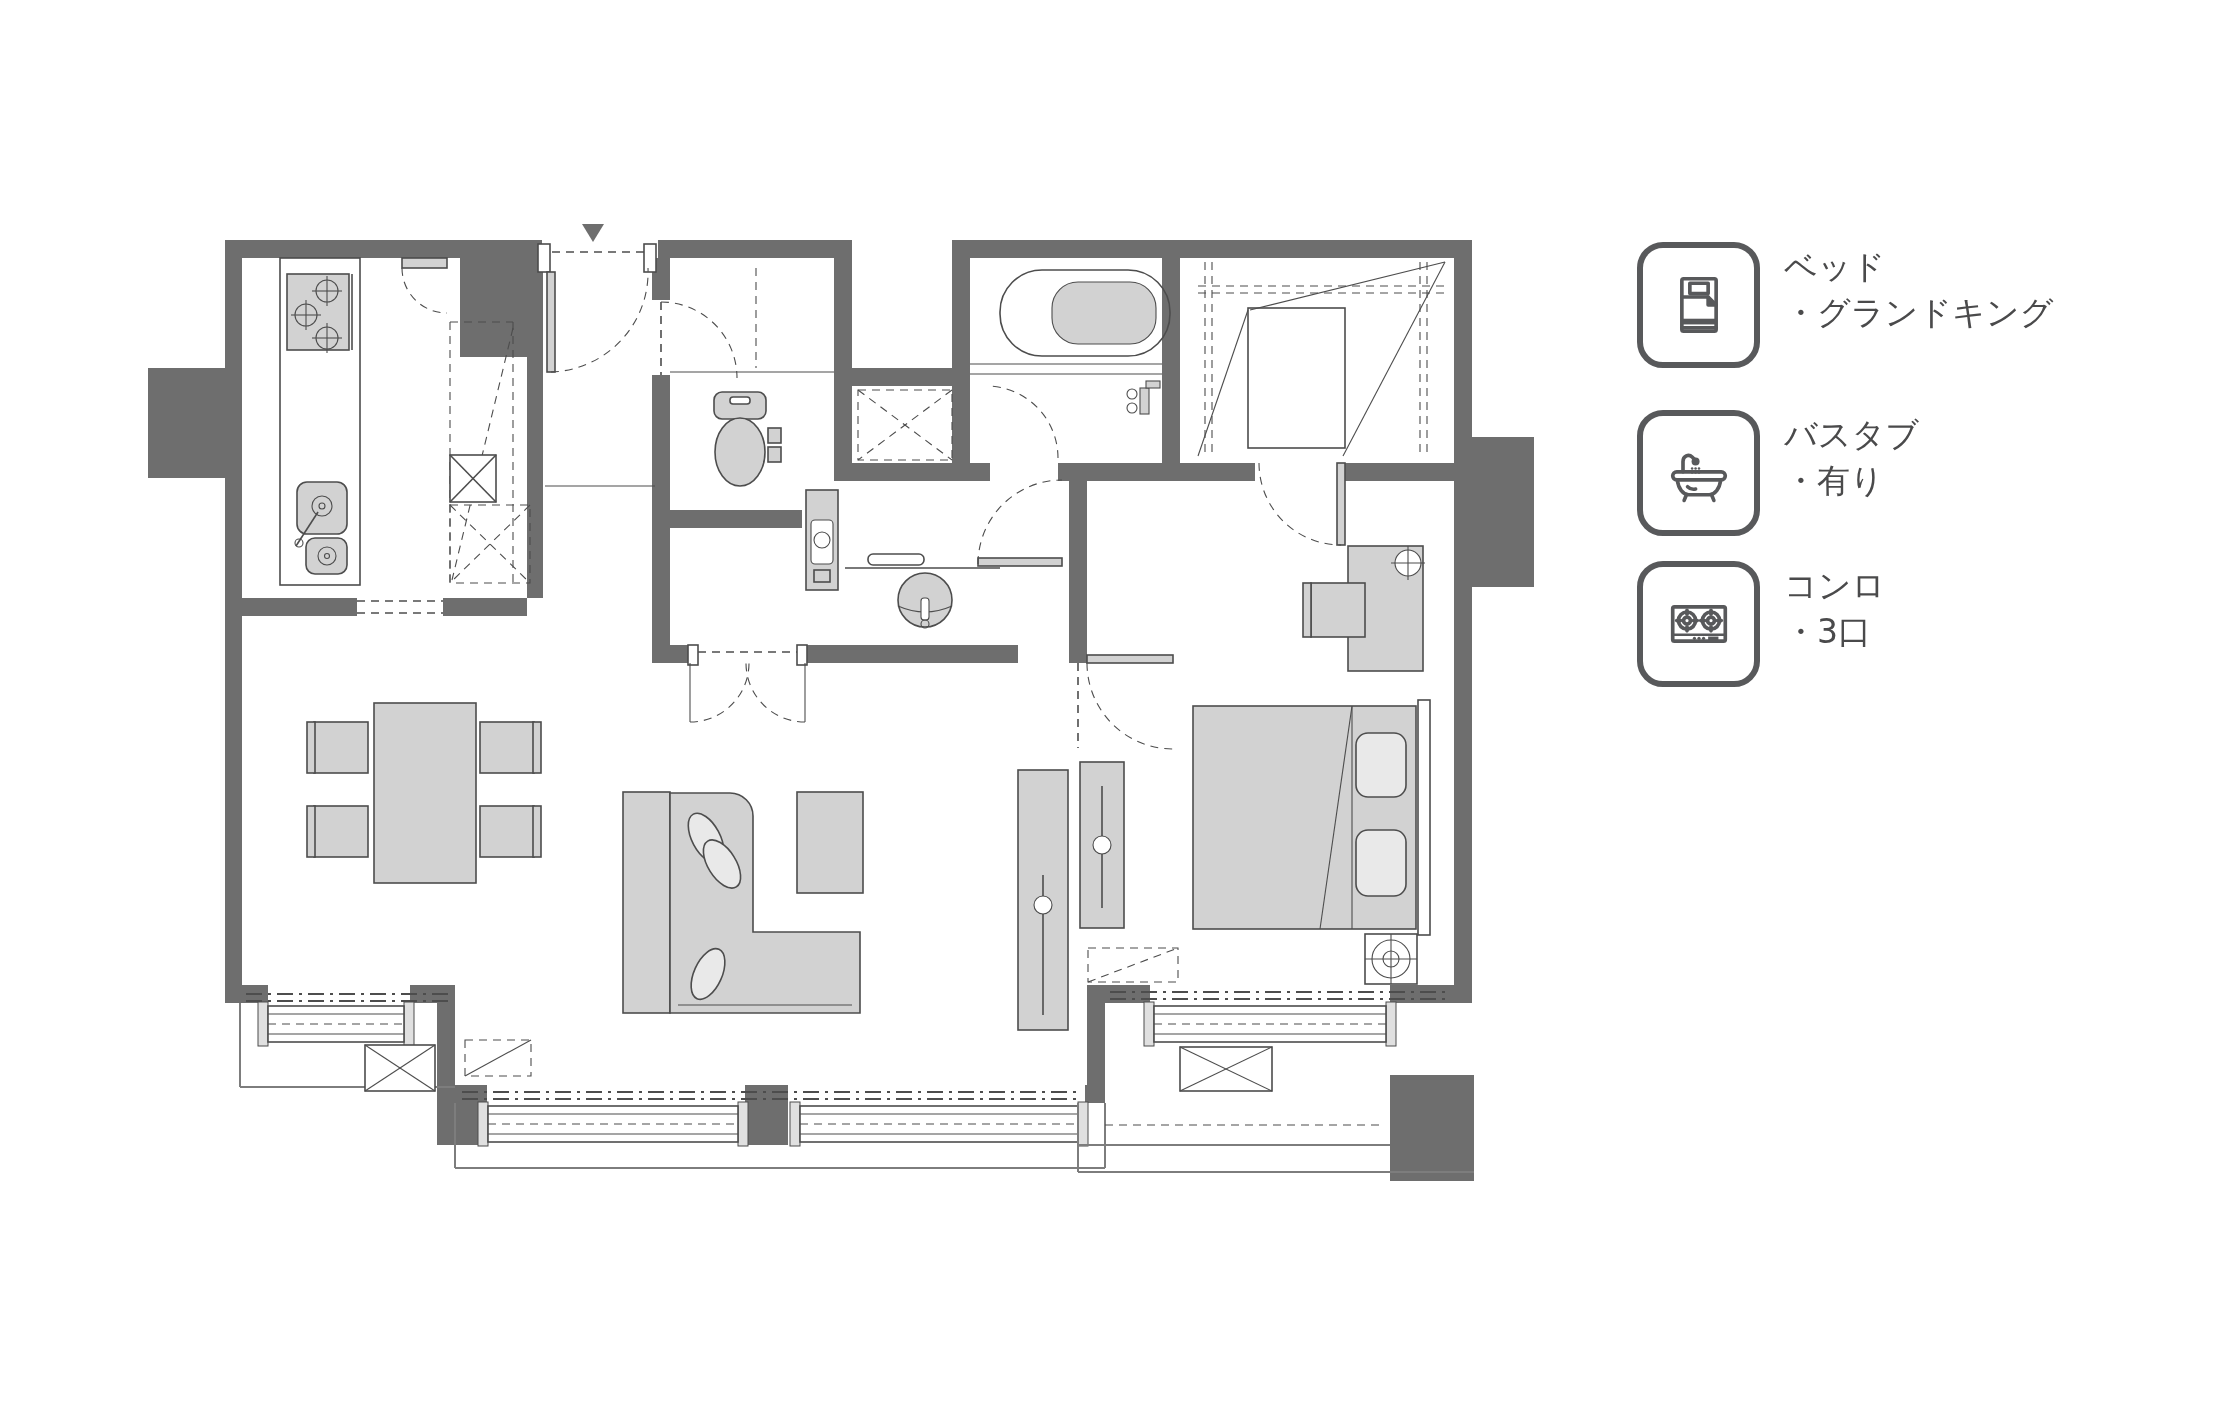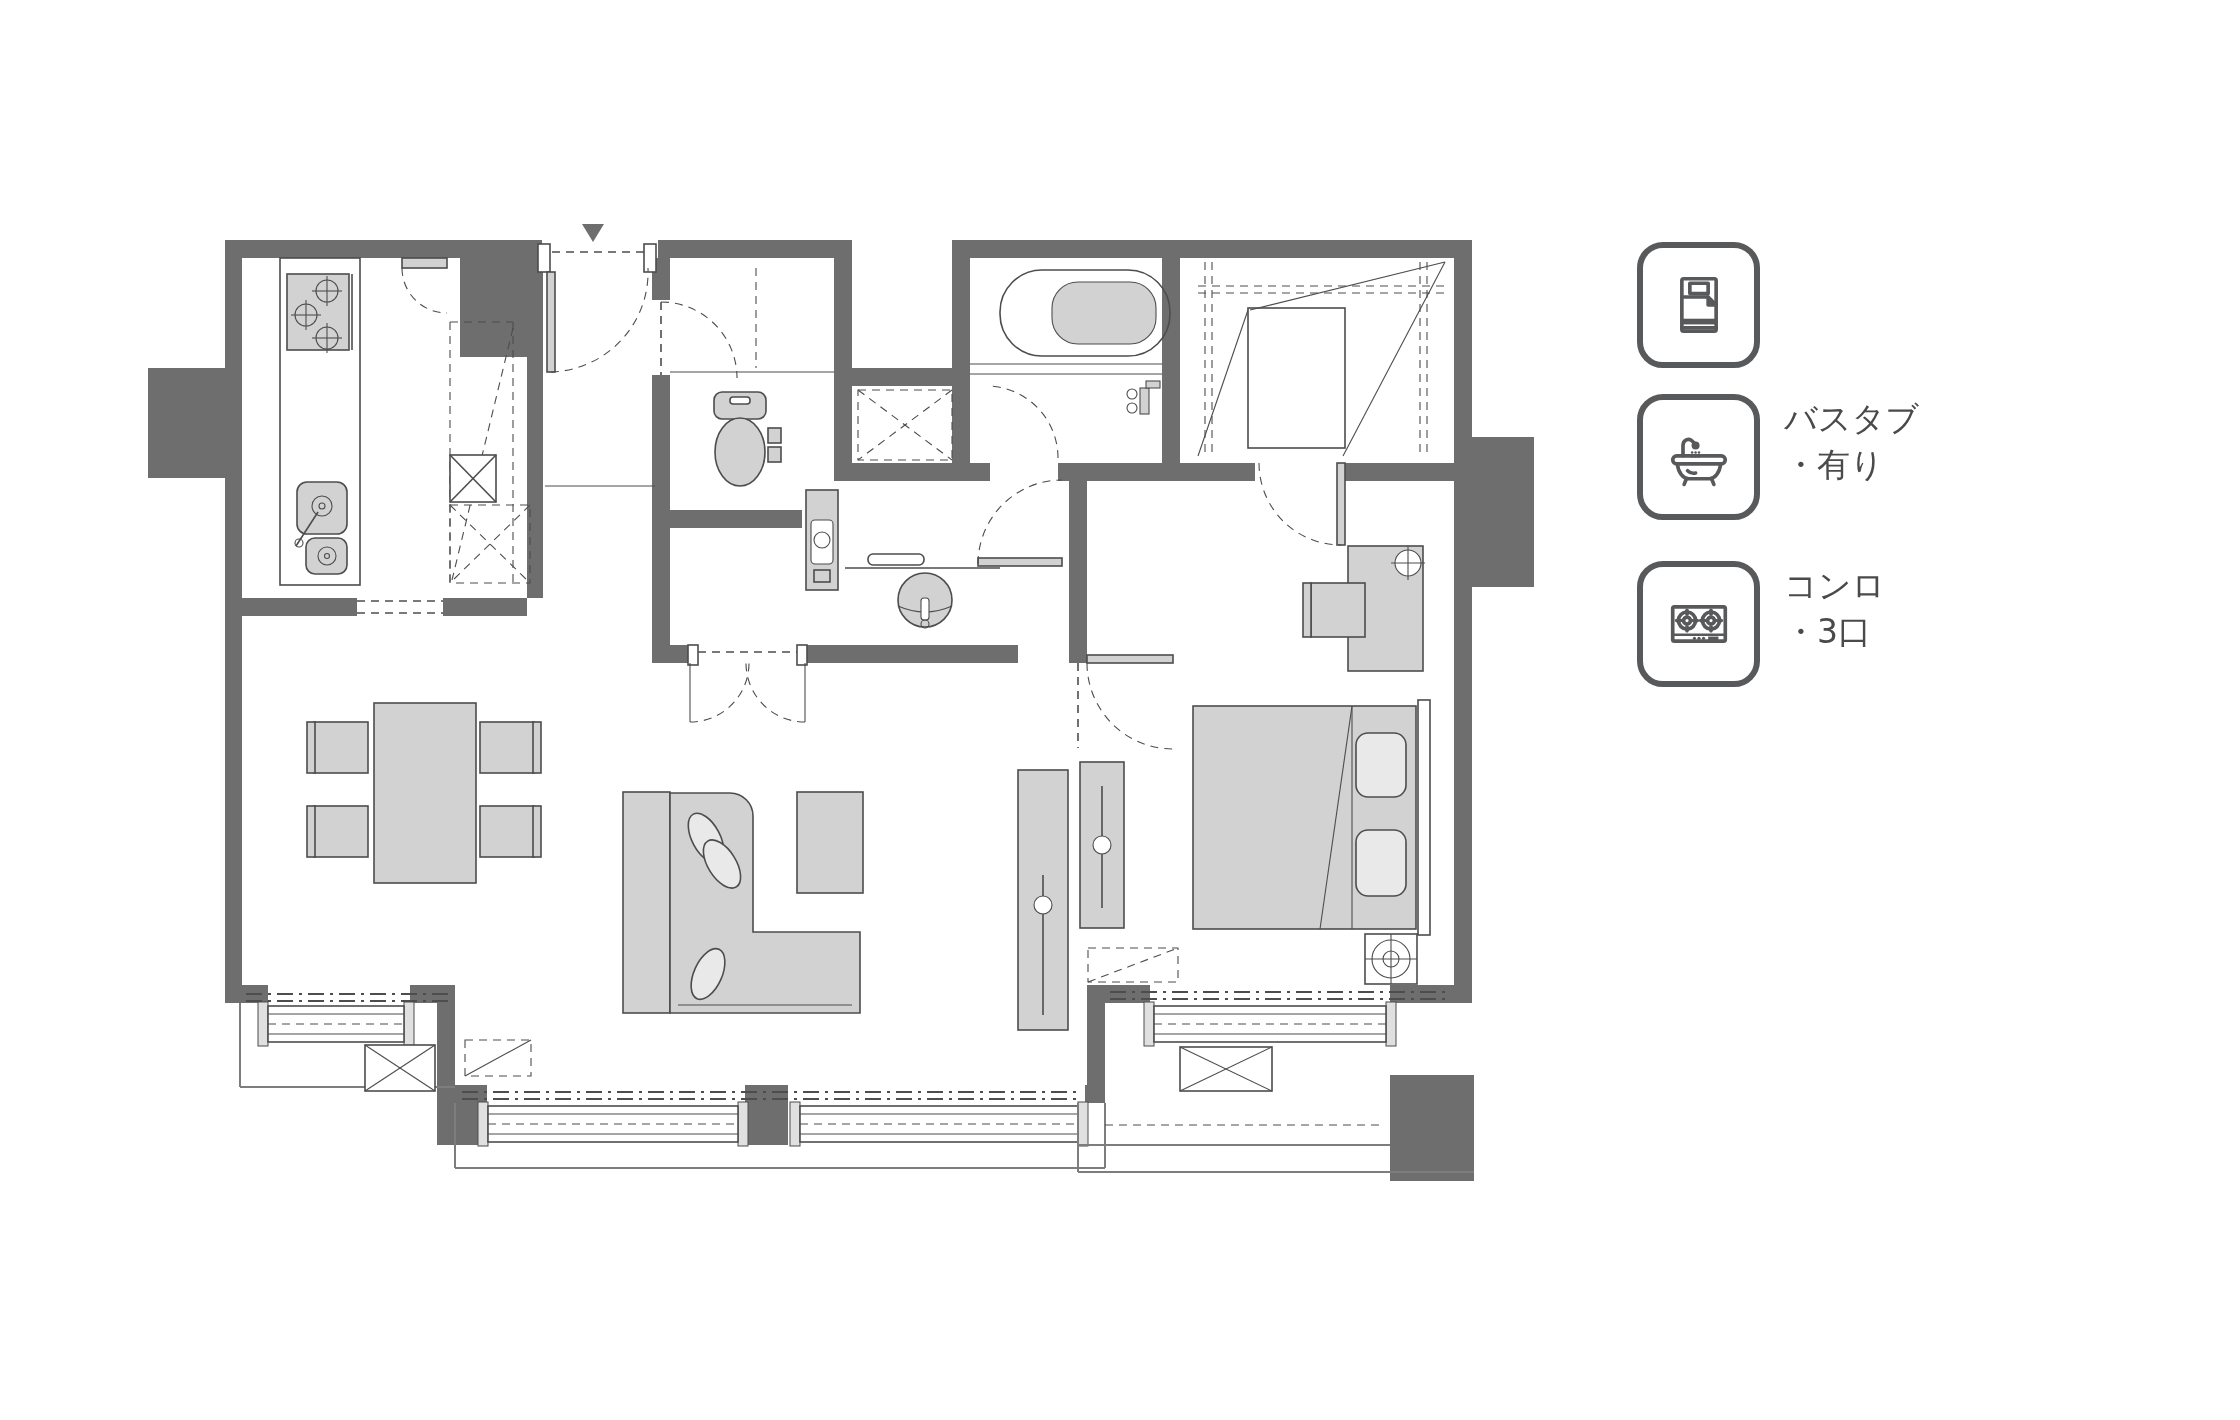--- a/index.html
+++ b/index.html
@@ -364,23 +364,27 @@
     <div class="legend-iconbox">
       <svg class="licon" width="64" height="64" viewBox="0 0 56 56">
         <rect x="13" y="5" width="30" height="46" rx="1.5"></rect>
         <rect x="20" y="9" width="16" height="9"></rect>
         <line x1="13" y1="21" x2="36" y2="21"></line>
         <path d="M36,21 L43,28 L36,28 Z" fill="#58595b"></path>
         <rect x="13" y="40" width="30" height="5" fill="#58595b" stroke="none"></rect>
         <line x1="13" y1="48" x2="43" y2="48"></line>
       </svg>
     </div>
+    <div class="legend-text">
+      <div>ベッド</div>
+      <div>・グランドキング</div>
+    </div>
   </div>
 
-  <div class="legend-row" style="top:152px">
+  <div class="legend-row" style="top:168px">
     <div class="legend-iconbox">
       <svg class="licon" width="64" height="64" viewBox="0 0 56 56">
         <rect x="5" y="27" width="46" height="7" rx="3.5"></rect>
         <path d="M9,34 C10,42 14,47 19,47 L37,47 C42,47 46,42 47,34"></path>
         <line x1="17" y1="47" x2="15" y2="52"></line>
         <line x1="39" y1="47" x2="41" y2="52"></line>
         <path d="M18,40 Q21,43 25,42"></path>
         <path d="M14,27 L14,18 C14,13 19,11 22,14 L24,16"></path>
         <circle cx="25" cy="18" r="3.5" fill="#58595b" stroke="none"></circle>
         <g stroke="none" fill="#58595b">

